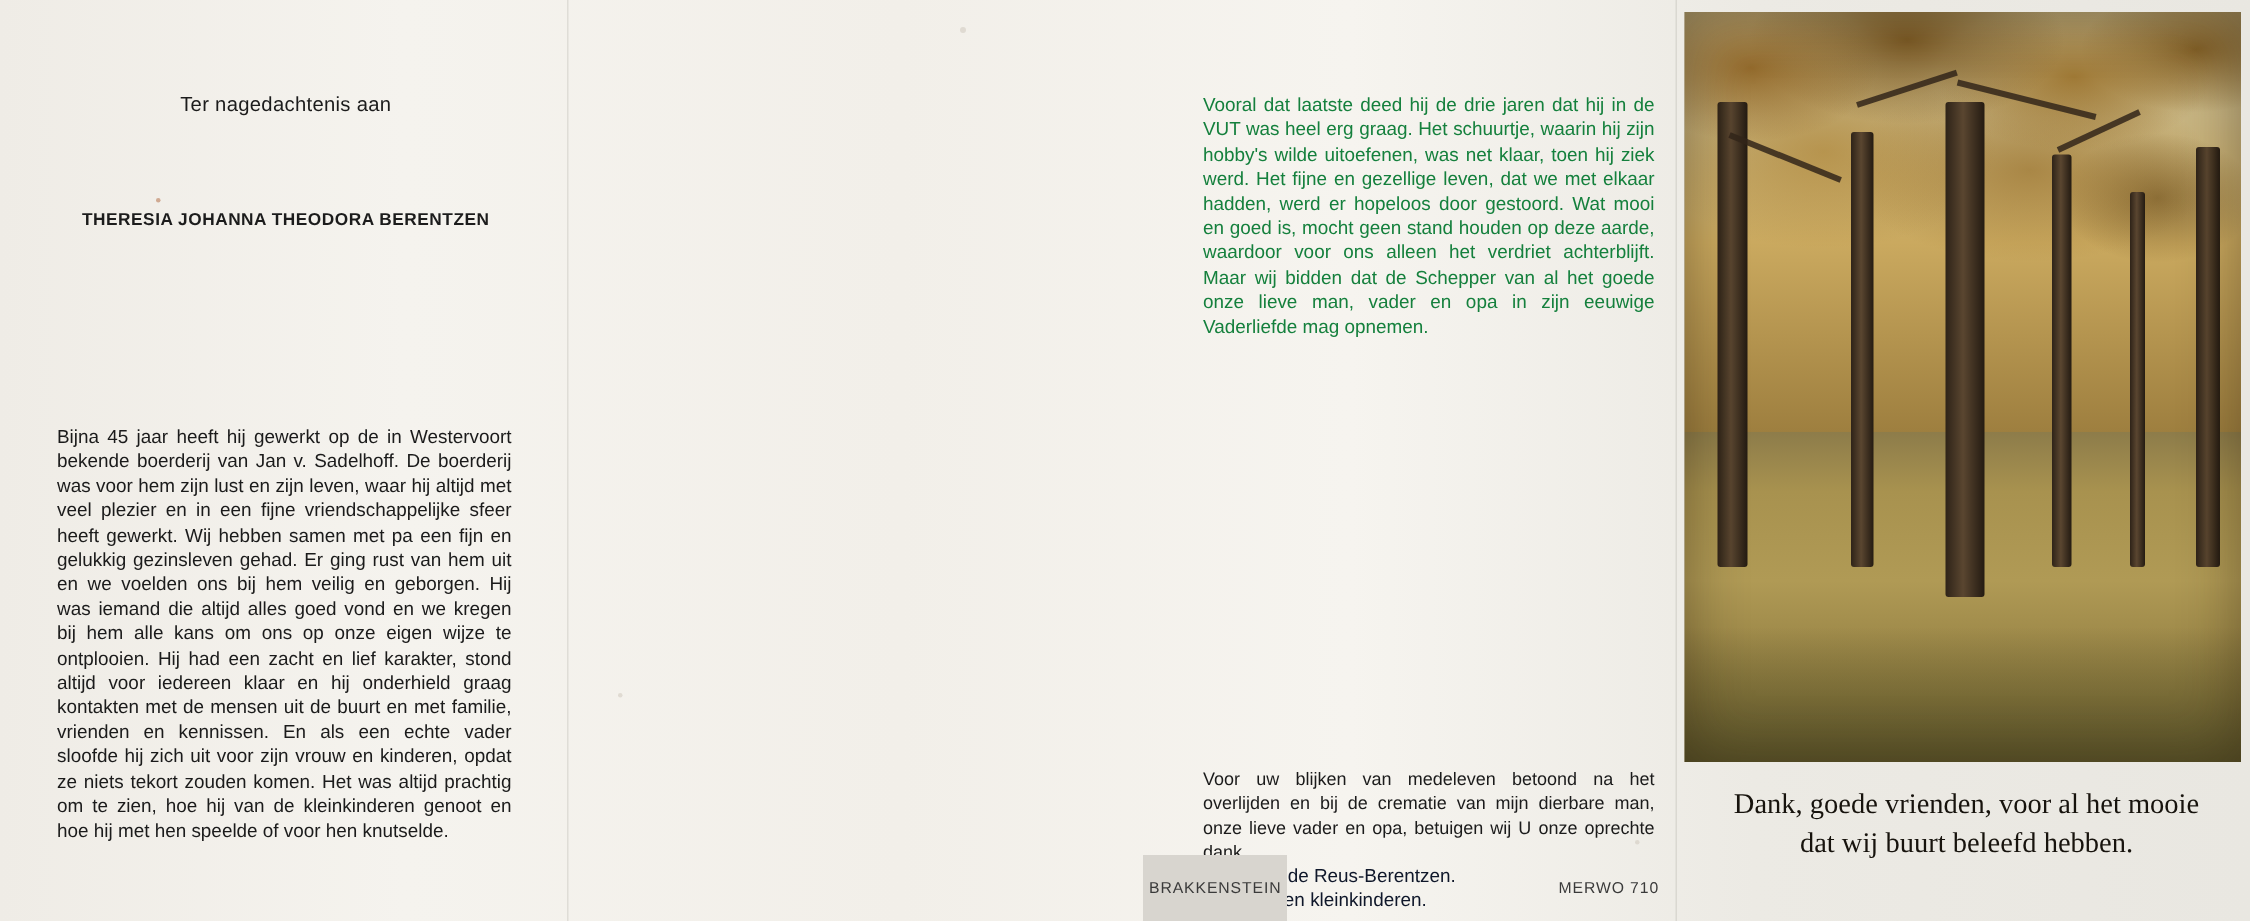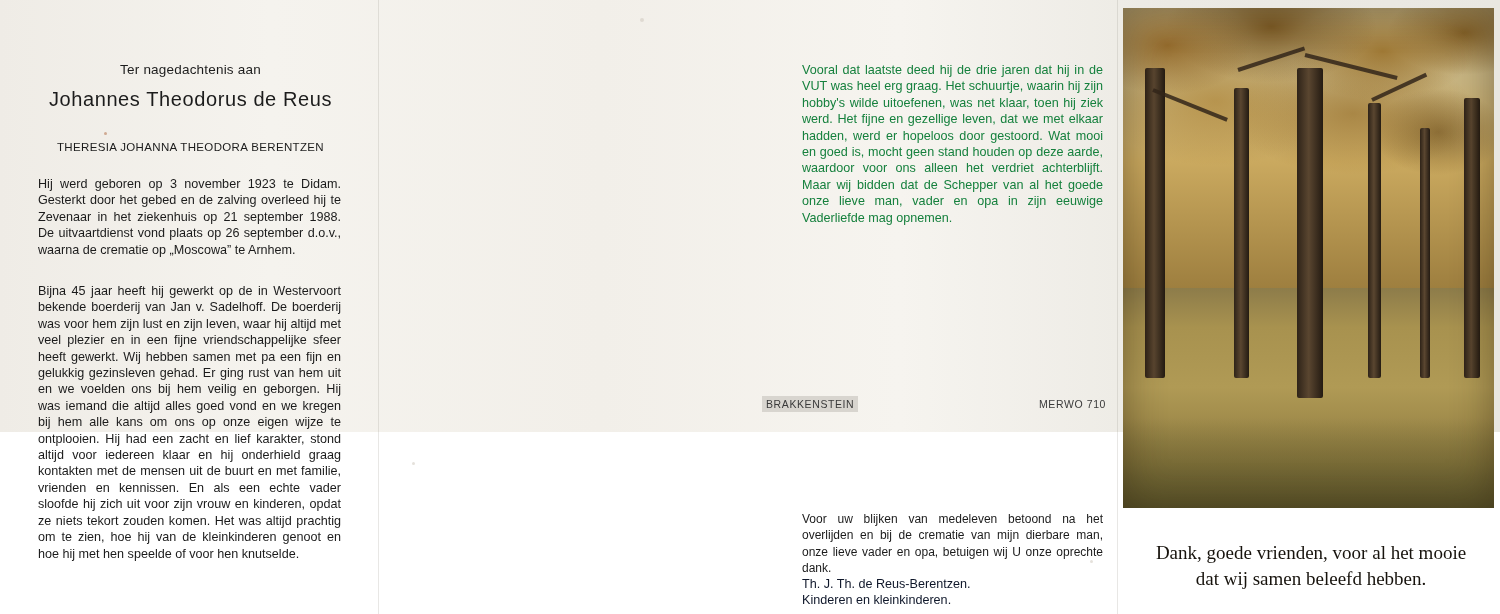--- a/index.html
+++ b/index.html
@@ -9,21 +9,21 @@
   }
   body {
     width: 1500px;
     height: 614px;
     overflow: hidden;
     font-family: "Liberation Sans", sans-serif;
   }
   .card {
     position: relative;
     width: 1500px;
-    height: 432px;
+    height: 614px;
     background: #f3f1ec;
   }
   
   .paper-bg {
     position: absolute;
     inset: 0;
     background:
       linear-gradient(90deg, #efece6 0%, #f5f3ee 18%, #f2efe9 40%, #f6f4ef 60%, #eceae4 78%, #e9e7e1 100%);
   }
   .speck {
@@ -66,20 +66,21 @@
     top: 88px;
     font-size: 20px;
     letter-spacing: .6px;
     font-weight: 400;
   }
   #spouse-relation { top: 120px; font-size: 13px; }
   #spouse-name {
     top: 141px;
     font-size: 11.5px;
     letter-spacing: .35px;
+    font-weight: bold;
   }
 
   .body-text {
     position: absolute;
     color: #1b1b1b;
     font-size: 12.6px;
     line-height: 16.4px;
     text-align: justify;
     text-justify: inter-word;
   }
@@ -112,26 +113,26 @@
     position: absolute;
     color: #0f172a;
     font-size: 12.6px;
     line-height: 16.4px;
     text-align: left;
   }
 
   
   .printmark {
     position: absolute;
-    bottom: 20px;
+    bottom: 0;
     font-size: 10.5px;
     color: #3a3a3a;
     letter-spacing: .6px;
     background: #d8d5cf;
-    padding: 2px 4px;
+    padding: 16px 4px;
   }
   #mark-left  { left: 762px; }
   #mark-right { left: 1035px; background: transparent; }
 
   
   #autumn-photo {
     position: absolute;
     left: 1123px;
     top: 8px;
     width: 371px;
@@ -189,43 +190,40 @@
   #closing-text {
     position: absolute;
     left: 1128px;
     top: 524px;
     width: 366px;
     text-align: center;
     font-family: "Liberation Serif", serif;
     font-size: 19px;
     line-height: 26px;
     color: #17130d;
-    margin-top: 16px;
   }
 </style>
 </head>
 <body>
 
 <div class="card">
   <div class="paper-bg"></div>
 
   <div class="speck" style="left:640px;top:18px;width:4px;height:4px;"></div>
   <div class="speck" style="left:104px;top:132px;width:3px;height:3px;background:#b4714a;"></div>
   <div class="speck" style="left:412px;top:462px;width:3px;height:3px;"></div>
   <div class="speck" style="left:1090px;top:560px;width:3px;height:3px;"></div>
 
   <div class="fold" id="fold-1"></div>
   <div class="fold" id="fold-2"></div>
 
   <div class="col" id="col-left">
     <div class="lead" id="memorial-intro">Ter nagedachtenis aan</div>
-    <div class="lead" id="deceased-name">Johannes Theodorus de Reus</div>
     <div class="lead" id="spouse-name">THERESIA JOHANNA THEODORA BERENTZEN</div>
 
-    <div class="body-text" id="para-birth">Hij werd geboren op 3 november 1923 te Didam. Gesterkt door het gebed en de zalving overleed hij te Zevenaar in het ziekenhuis op 21 september 1988. De uitvaartdienst vond plaats op 26 september d.o.v., waarna de crematie op „Moscowa” te Arnhem.</div>
     <div class="body-text" id="para-life">Bijna 45 jaar heeft hij gewerkt op de in Westervoort bekende boerderij van Jan v. Sadelhoff. De boerderij was voor hem zijn lust en zijn leven, waar hij altijd met veel plezier en in een fijne vriendschappelijke sfeer heeft gewerkt. Wij hebben samen met pa een fijn en gelukkig gezinsleven gehad. Er ging rust van hem uit en we voelden ons bij hem veilig en geborgen. Hij was iemand die altijd alles goed vond en we kregen bij hem alle kans om ons op onze eigen wijze te ontplooien. Hij had een zacht en lief karakter, stond altijd voor iedereen klaar en hij onderhield graag kontakten met de mensen uit de buurt en met familie, vrienden en kennissen. En als een echte vader sloofde hij zich uit voor zijn vrouw en kinderen, opdat ze niets tekort zouden komen. Het was altijd prachtig om te zien, hoe hij van de kleinkinderen genoot en hoe hij met hen speelde of voor hen knutselde.</div>
   </div>
 
   <div class="col" id="col-mid">
     <div id="para-vut">Vooral dat laatste deed hij de drie jaren dat hij in de VUT was heel erg graag. Het schuurtje, waarin hij zijn hobby's wilde uitoefenen, was net klaar, toen hij ziek werd. Het fijne en gezellige leven, dat we met elkaar hadden, werd er hopeloos door gestoord. Wat mooi en goed is, mocht geen stand houden op deze aarde, waardoor voor ons alleen het verdriet achterblijft. Maar wij bidden dat de Schepper van al het goede onze lieve man, vader en opa in zijn eeuwige Vaderliefde mag opnemen.</div>
     <div id="para-thanks">Voor uw blijken van medeleven betoond na het overlijden en bij de crematie van mijn dierbare man, onze lieve vader en opa, betuigen wij U onze oprechte dank.</div>
     <div id="signature">
       <div>Th. J. Th. de Reus-Berentzen.</div>
       <div>Kinderen en kleinkinderen.</div>
     </div>
@@ -251,15 +249,15 @@
 
     <div class="branch" style="left:8%;top:16%;width:80px;transform:rotate(22deg);"></div>
     <div class="branch" style="left:31%;top:12%;width:70px;transform:rotate(-18deg);"></div>
     <div class="branch" style="left:49%;top:9%;width:95px;transform:rotate(14deg);"></div>
     <div class="branch" style="left:67%;top:18%;width:60px;transform:rotate(-25deg);"></div>
     <div class="photo-shadow"></div>
   </div>
 
   <div id="closing-text">
     <div>Dank, goede vrienden, voor al het mooie</div>
-    <div>dat wij samen beleefd hebben.</div>
+    <div>dat wij buurt beleefd hebben.</div>
   </div>
 </div>
 
 </body></html>

